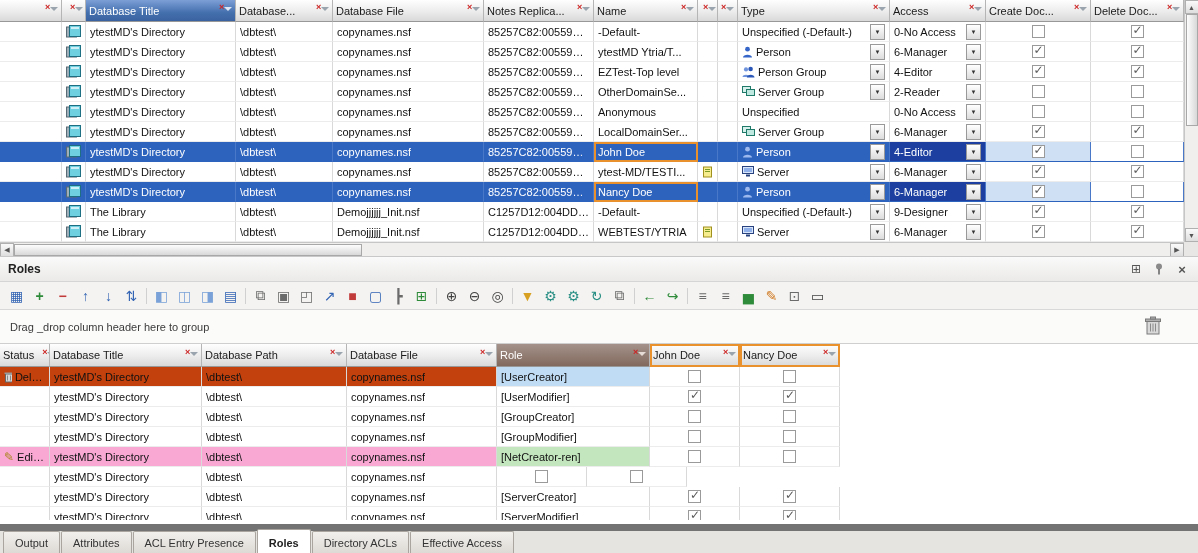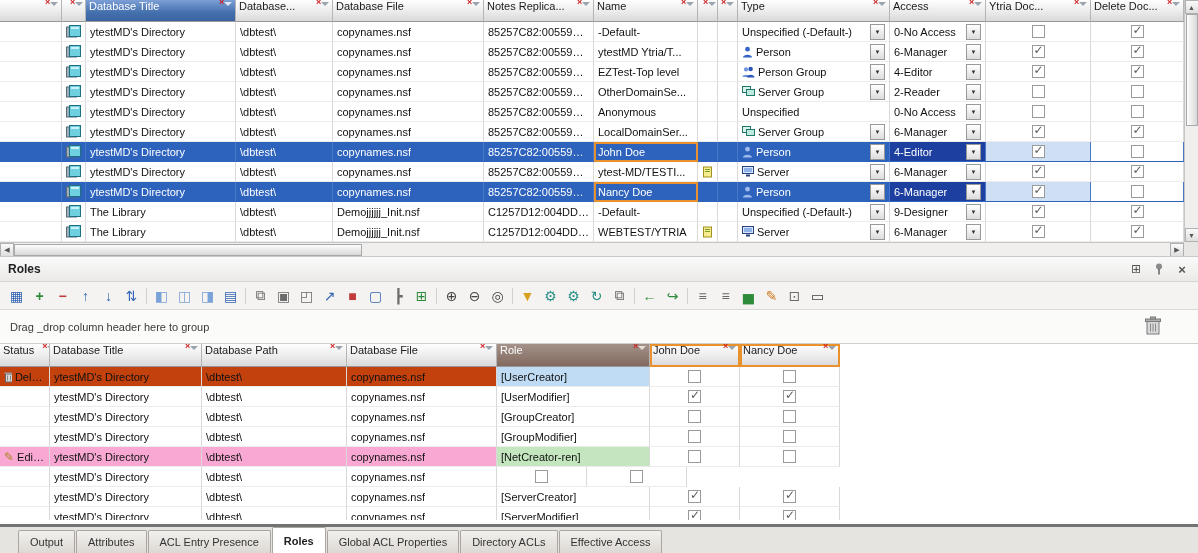--- a/index.html
+++ b/index.html
@@ -3,21 +3,21 @@
 <meta charset="utf-8">
 <style>
   *{margin:0;padding:0;box-sizing:border-box}
   html,body{background:#d4d0c8}
   body{font-family:"Liberation Sans","DejaVu Sans",sans-serif;font-size:11px;color:#111}
   .app{position:relative;width:1198px;height:553px;background:#fff;overflow:hidden}
 
   
   .tgrid{position:absolute;left:0;top:0;width:1184px}
   .tg-head{display:flex;width:1184px}
-  .th,.bh{position:relative;display:flex;gap:8px;height:22px;padding:0 3px;
+  .th,.bh{position:relative;display:flex;align-items:center;gap:8px;height:22px;padding:0 3px;
     background:linear-gradient(#fefefe,#ececec 55%,#d9d9d9);border-right:1px solid #b5b5b5;
     border-bottom:1px solid #989898;white-space:nowrap;overflow:hidden;color:#1a1a1a}
   .bh{height:23px}
   .selhdr{background:linear-gradient(#7d9fd6,#4470ae 60%,#3a62a0)!important;color:#fff!important}
   .rolehdr{background:linear-gradient(#a4928a,#82695e)!important;color:#fff!important}
   .orange{outline:2px solid #E8912D;outline-offset:-2px}
   .tr{display:flex;width:1184px;height:20px;background:#fff}
   .td,.btd{position:relative;display:flex;align-items:center;gap:3px;padding:0 4px;
     border-right:1px solid #d9d9d9;border-bottom:1px solid #ececec;white-space:nowrap;overflow:hidden}
   .tr.sel{background:#2E63BD;color:#fff}
@@ -90,21 +90,21 @@
   .br.rowdel .btd{background:#c2410c}
   .br.rowdel .b4{background:#BFDCF4}
   .br.rowdel .cbcell{background:#fff}
   .br.rowed .btd{background:#f9a8d4}
   .br.rowed .b4{background:#C4E6BE}
   .br.rowed .cbcell{background:#fff}
   .pencil-icon::after{content:"✎";color:#a8841a;font-size:12px}
 
   
   .tabbar{position:absolute;left:0;bottom:0;width:1198px;height:29px;background:#e6e4e0;
-    border-top:3px solid #737373;display:flex;align-items:flex-end;padding:0 18px}
+    border-top:7px solid #737373;display:flex;align-items:center;padding:0 3px}
   .tab{height:23px;display:flex;align-items:center;padding:0 11px;color:#333;
     background:linear-gradient(#f2f0ed,#dcd9d4);border:1px solid #aaa69f;border-bottom:none;
     margin-right:1px;border-radius:2px 2px 0 0}
   .tab.active{background:#fff;height:26px;font-weight:bold;color:#222}
 </style>
 </head>
 <body>
 
 <div class="app">
 
@@ -144,21 +144,21 @@
         </div>
       <div class="th c9">
           <span>Type</span>
           <span class="fico"></span>
         </div>
       <div class="th c10">
           <span>Access</span>
           <span class="fico"></span>
         </div>
       <div class="th c11">
-          <span>Ytria Doc...</span>
+          <span>Create Doc...</span>
           <span class="fico"></span>
         </div>
       <div class="th c12">
           <span>Delete Doc...</span>
           <span class="fico"></span>
         </div>
     </div>
 
     <div class="tr">
       <div class="td c0"></div>
@@ -989,18 +989,17 @@
         </div>
       <div class="btd bfill"></div>
     </div>
   </div>
 
   <div class="tabbar">
     <div class="tab">Output</div>
     <div class="tab">Attributes</div>
     <div class="tab">ACL Entry Presence</div>
     <div class="tab active">Roles</div>
-    <div class="tab">Global ACL Properties</div>
     <div class="tab">Directory ACLs</div>
     <div class="tab">Effective Access</div>
   </div>
 
 </div>
 
 </body></html>

